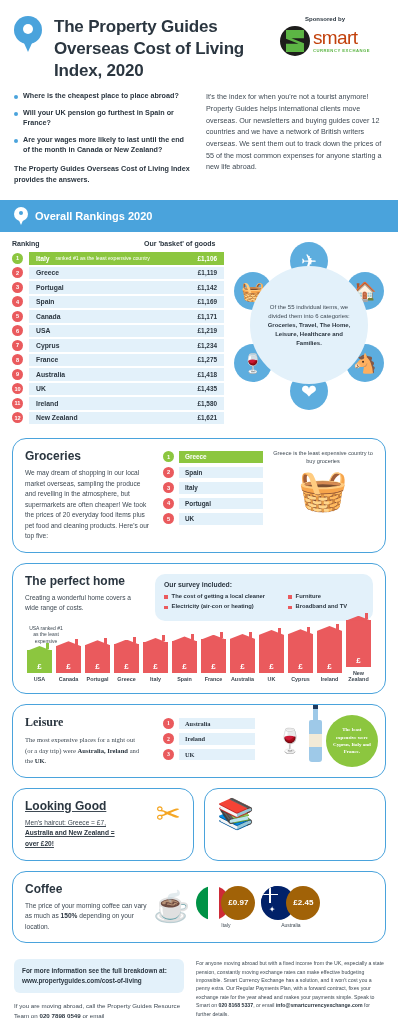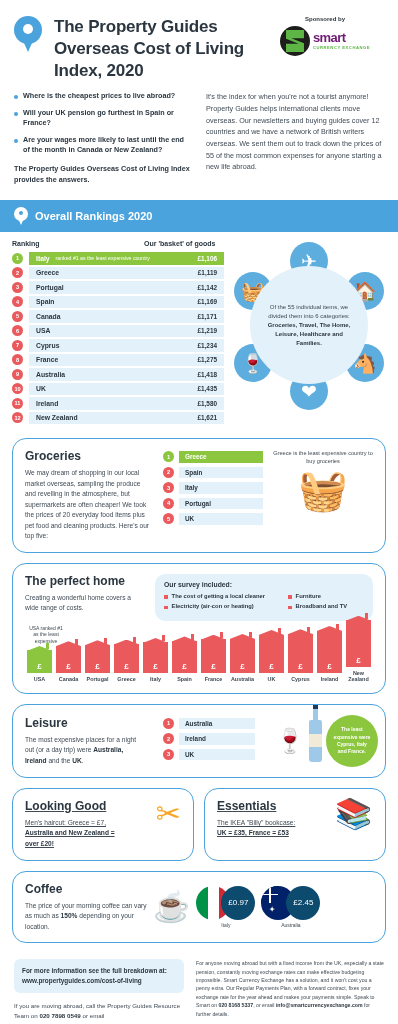--- a/index.html
+++ b/index.html
@@ -42,21 +42,21 @@
   .smart-mark {
     width: 30px; height: 30px; border-radius: 50%;
     background: #1d1d1b; position: relative; flex: 0 0 30px;
   }
   .smart-mark .s-green {
     position: absolute; left: 6px; top: 4px; width: 18px; height: 22px;
     background: #5cb544;
     clip-path: polygon(100% 0, 100% 38%, 30% 38%, 100% 60%, 100% 100%, 0 100%, 0 62%, 70% 62%, 0 40%, 0 0);
   }
   .smart-word { margin-left: 3px; text-align: left; }
-  .smart-word .w { font-size: 13px; font-weight: bold; color: #701a75; line-height: 0.95; letter-spacing: -0.6px; }
+  .smart-word .w { font-size: 19px; font-weight: normal; color: #c2410c; line-height: 0.95; letter-spacing: -0.6px; }
   .smart-word .sub { font-size: 4.2px; color: #5cb544; letter-spacing: 0.5px; font-weight: bold; }
 
   
   .intro { display: flex; padding: 4px 14px 14px 14px; gap: 14px; }
   .intro-left { flex: 1; }
   .intro-right { flex: 1; }
   .bullet-row { display: flex; margin-bottom: 6px; align-items: flex-start; }
   .bullet-dot {
     width: 4px; height: 4px; border-radius: 50%; background: #4aa3dc;
     margin-top: 4px; margin-right: 5px; flex: 0 0 4px;
@@ -181,21 +181,21 @@
     background: inherit;
     clip-path: polygon(50% 0, 100% 100%, 0 100%);
   }
   .house .chim {
     position: absolute; right: 14%; top: -7px; width: 10%; height: 6px; background: inherit;
   }
   .house .pound { font-size: 8px; font-weight: bold; color: #fff; margin-bottom: 2px; }
   .hlabel { font-size: 5.4px; color: #3f4a54; margin-top: 3px; text-align: center; line-height: 1.2; font-weight: bold; }
 
   
-  .leisure { display: flex; gap: 20px; align-items: center; }
+  .leisure { display: flex; gap: 20px; align-items: center; font-family: Liberation Serif, serif; }
   .le-left { width: 118px; flex: 0 0 118px; }
   .le-mid { width: 92px; flex: 0 0 92px; }
   .le-art { flex: 1; display: flex; align-items: center; justify-content: flex-end; gap: 4px; }
   .glasses { font-size: 24px; line-height: 1; }
   .bottle { width: 13px; height: 42px; background: #9ec9e8; border-radius: 2px 2px 3px 3px; position: relative; }
   .bottle .neck { position: absolute; left: 33%; top: -12px; width: 34%; height: 13px; background: #9ec9e8; }
   .bottle .cap { position: absolute; left: 33%; top: -15px; width: 34%; height: 4px; background: #1f3a5f; }
   .bottle .lbl { position: absolute; left: 0; top: 14px; width: 100%; height: 13px; background: #f2ead7; }
   .badge-green {
     width: 52px; height: 52px; border-radius: 50%; background: #8cc63f; color: #fff;
@@ -212,22 +212,22 @@
   .books { font-size: 30px; line-height: 1; }
 
   
   .coffee { display: flex; align-items: center; gap: 6px; }
   .cf-left { width: 122px; flex: 0 0 122px; }
   .cup { font-size: 30px; line-height: 1; }
   .flagpair { display: flex; align-items: center; position: relative; }
   .flag-circle { width: 34px; height: 34px; border-radius: 50%; overflow: hidden; display: flex; }
   .flag-it div { flex: 1; }
   .price-coin {
-    width: 34px; height: 34px; border-radius: 50%; background: #0c4a6e; color: #fff;
-    font-size: 8px; font-weight: normal; display: flex; align-items: center;
+    width: 34px; height: 34px; border-radius: 50%; background: #a16207; color: #fff;
+    font-size: 8px; font-weight: bold; display: flex; align-items: center;
     justify-content: center; margin-left: -9px; position: relative; z-index: 2;
   }
   .flag-cap { font-size: 5px; text-align: center; color: #3f4a54; margin-top: 2px; }
   .flag-au { background: #012169; position: relative; }
   .flag-au .uj {
     position: absolute; left: 0; top: 0; width: 50%; height: 50%; background: #012169;
   }
   .flag-au .uj::before, .flag-au .uj::after {
     content: ""; position: absolute; background: #fff;
   }
@@ -274,21 +274,21 @@
         <div class="sub">CURRENCY EXCHANGE</div>
       </div>
     </div>
   </div>
 </div>
 
 <div class="intro">
   <div class="intro-left">
     <div class="bullet-row">
       <div class="bullet-dot"></div>
-      <div class="bullet-txt">Where is the cheapest prices to live abroad?</div>
+      <div class="bullet-txt">Where is the cheapest place to place abroad?</div>
     </div>
     <div class="bullet-row">
       <div class="bullet-dot"></div>
       <div class="bullet-txt">Will your UK pension go furthest in Spain or France?</div>
     </div>
     <div class="bullet-row">
       <div class="bullet-dot"></div>
       <div class="bullet-txt">Are your wages more likely to last until the end of the month in Canada or New Zealand?</div>
     </div>
     <div class="intro-strong">The Property Guides Overseas Cost of Living Index provides the answers.</div>
@@ -637,25 +637,20 @@
         <div class="card-title">Looking Good</div>
         <div class="card-para">Men's haircut: Greece = £7,</div>
         <div class="card-para"><b>Australia and New Zealand =</b></div>
         <div class="card-para"><b>over £20!</b></div>
       </div>
       <div class="scissors">✂</div>
     </div>
   </div>
   <div class="card">
     <div class="es-inner">
-      <div class="lg-txt">
-        <div class="card-title">Essentials</div>
-        <div class="card-para">The IKEA "Billy" bookcase:</div>
-        <div class="card-para"><b>UK = £35, France = £53</b></div>
-      </div>
       <div class="books">📚</div>
     </div>
   </div>
 </div>
 
 <div class="card">
   <div class="coffee">
     <div class="cf-left">
       <div class="card-title">Coffee</div>
       <div class="card-para"><span>The price of your morning coffee can vary as much as </span><b>150%</b><span> depending on your location.</span></div>

